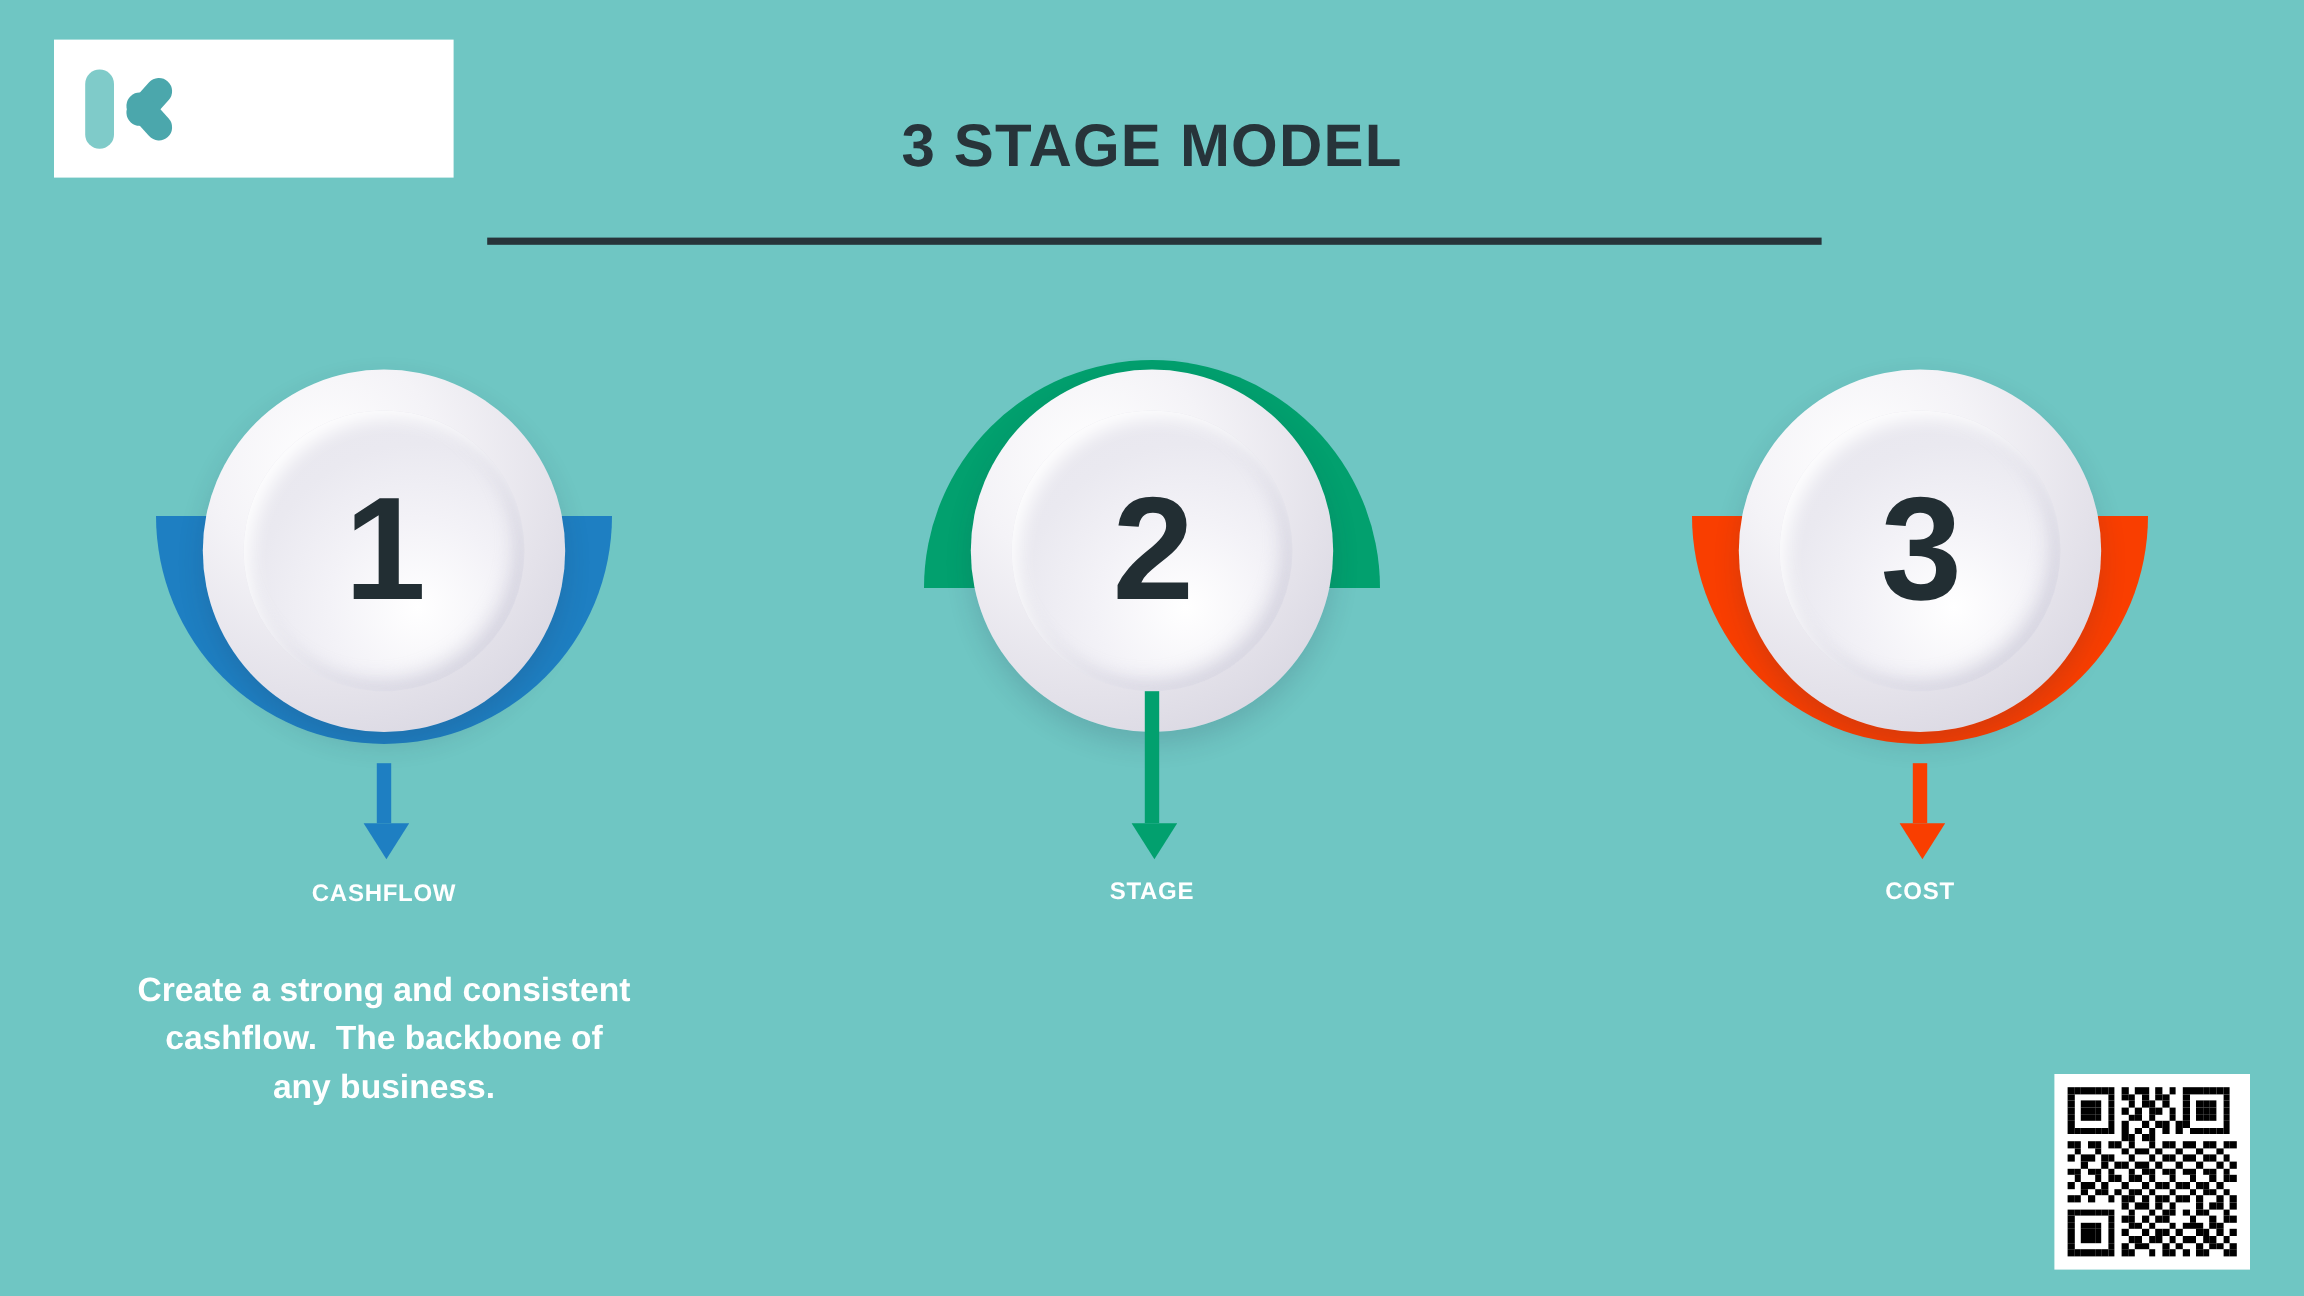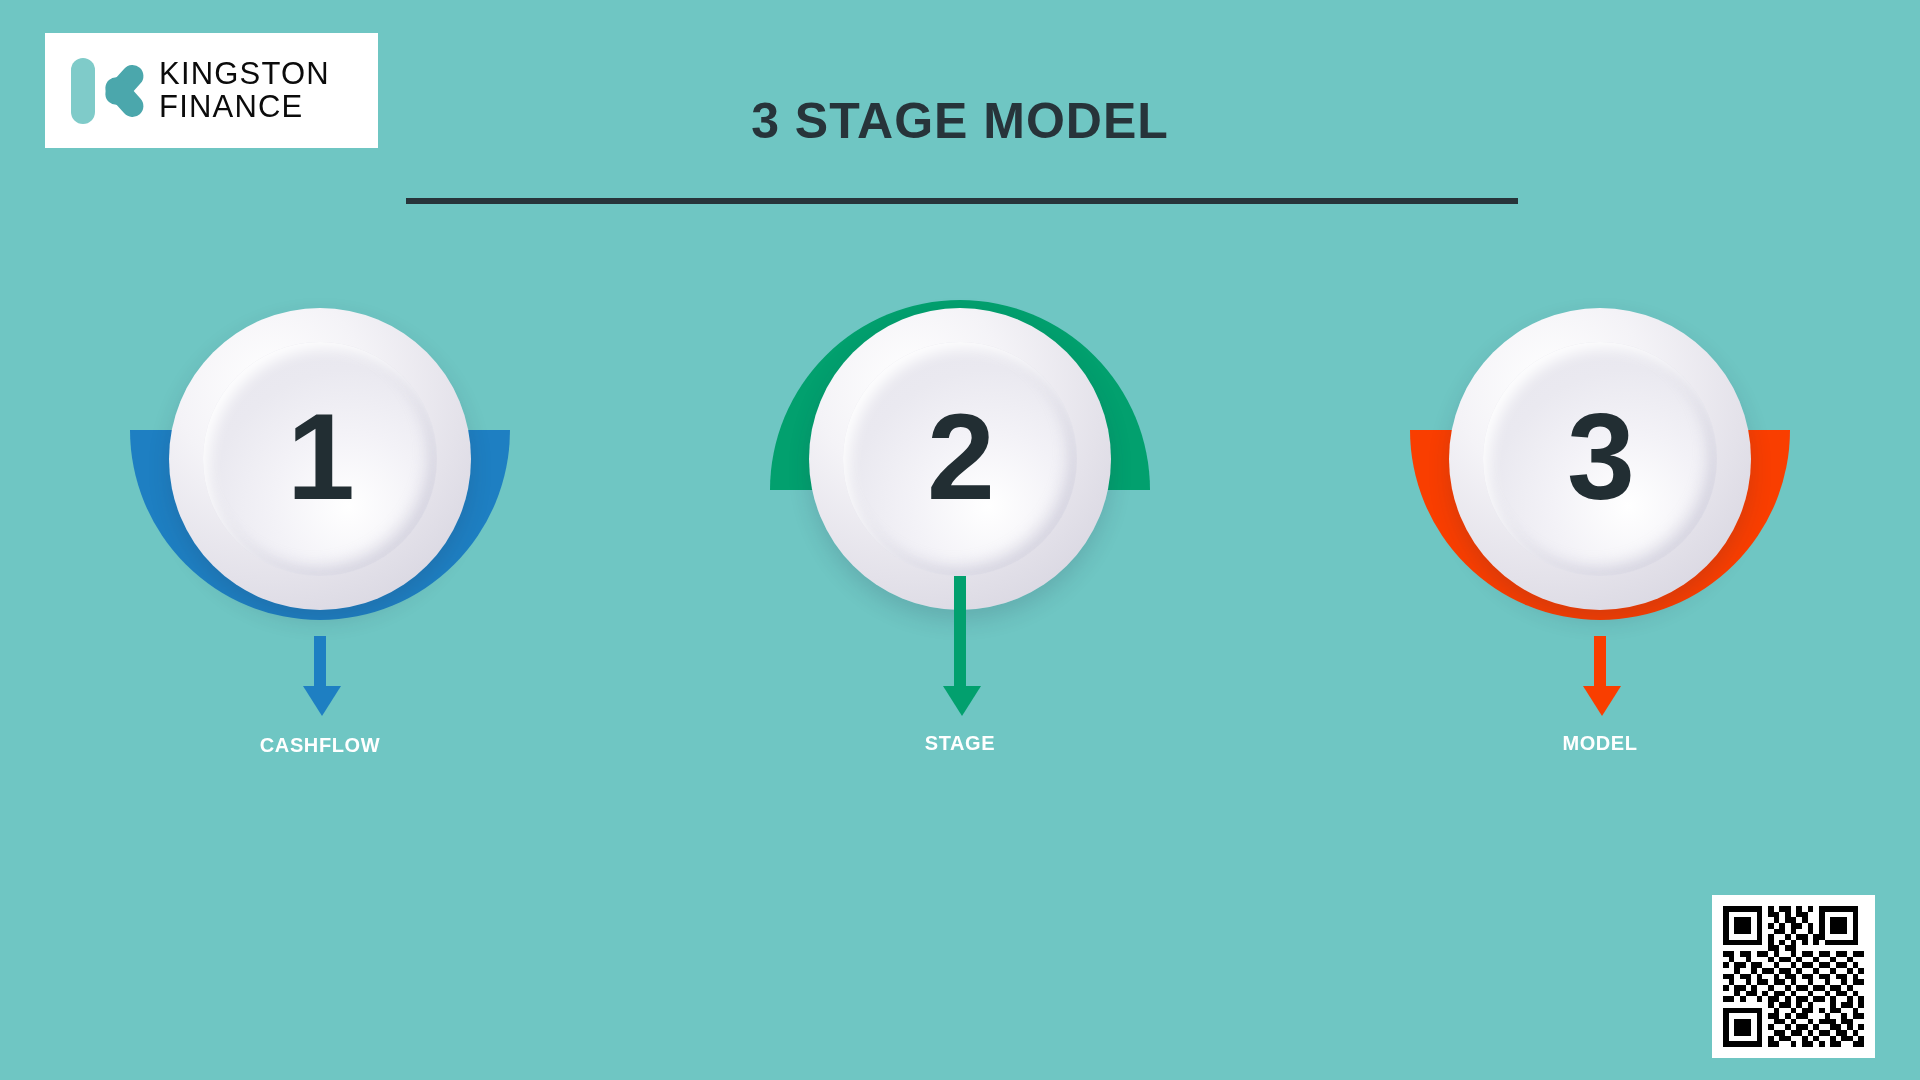--- a/index.html
+++ b/index.html
@@ -244,24 +244,20 @@
 
 <div id="stage" style="background: rgb(111, 198, 195);">
 
   <div class="logo-box">
     <div class="logo-mark">
       <div class="logo-bar" style="background: rgb(127, 203, 201);"></div>
       <div class="logo-chev">
         <i class="up" style="background: rgb(75, 167, 172);"></i>
         <i class="down" style="background: rgb(75, 167, 172);"></i>
       </div>
-    </div>
-    <div class="logo-text">
-      <span>KINGSTON</span>
-      <span>FINANCE</span>
     </div>
   </div>
 
   <div class="title" style="color: rgb(39, 52, 58);">3 STAGE MODEL</div>
   <div class="title-rule" style="background: rgb(39, 52, 58);"></div>
 
   <div class="cols">
 
     <div class="col col-1" style="--accent: #1E7FC2;">
       <div class="cluster">
@@ -270,20 +266,23 @@
           <div class="disc-inner">
             <div class="num">1</div>
           </div>
         </div>
       </div>
       <div class="arrow">
         <div class="stem"></div>
         <div class="head"></div>
       </div>
       <div class="stage-label">CASHFLOW</div>
+      <div class="desc">Create a strong and consistent
+cashflow.  The backbone of
+any business.</div>
     </div>
 
     <div class="col col-2" style="--accent: #02A06E;">
       <div class="cluster">
         <div class="arc top"></div>
         <div class="disc">
           <div class="disc-inner">
             <div class="num">2</div>
           </div>
         </div>
@@ -301,21 +300,21 @@
         <div class="disc">
           <div class="disc-inner">
             <div class="num">3</div>
           </div>
         </div>
       </div>
       <div class="arrow">
         <div class="stem"></div>
         <div class="head"></div>
       </div>
-      <div class="stage-label">MODEL</div>
+      <div class="stage-label">COST</div>
     </div>
 
   </div>
 
   <div class="qr-box">
     <div class="qr-grid" id="qr-grid">
         <i class="on"></i>
         <i class="on"></i>
         <i class="on"></i>
         <i class="on"></i>

